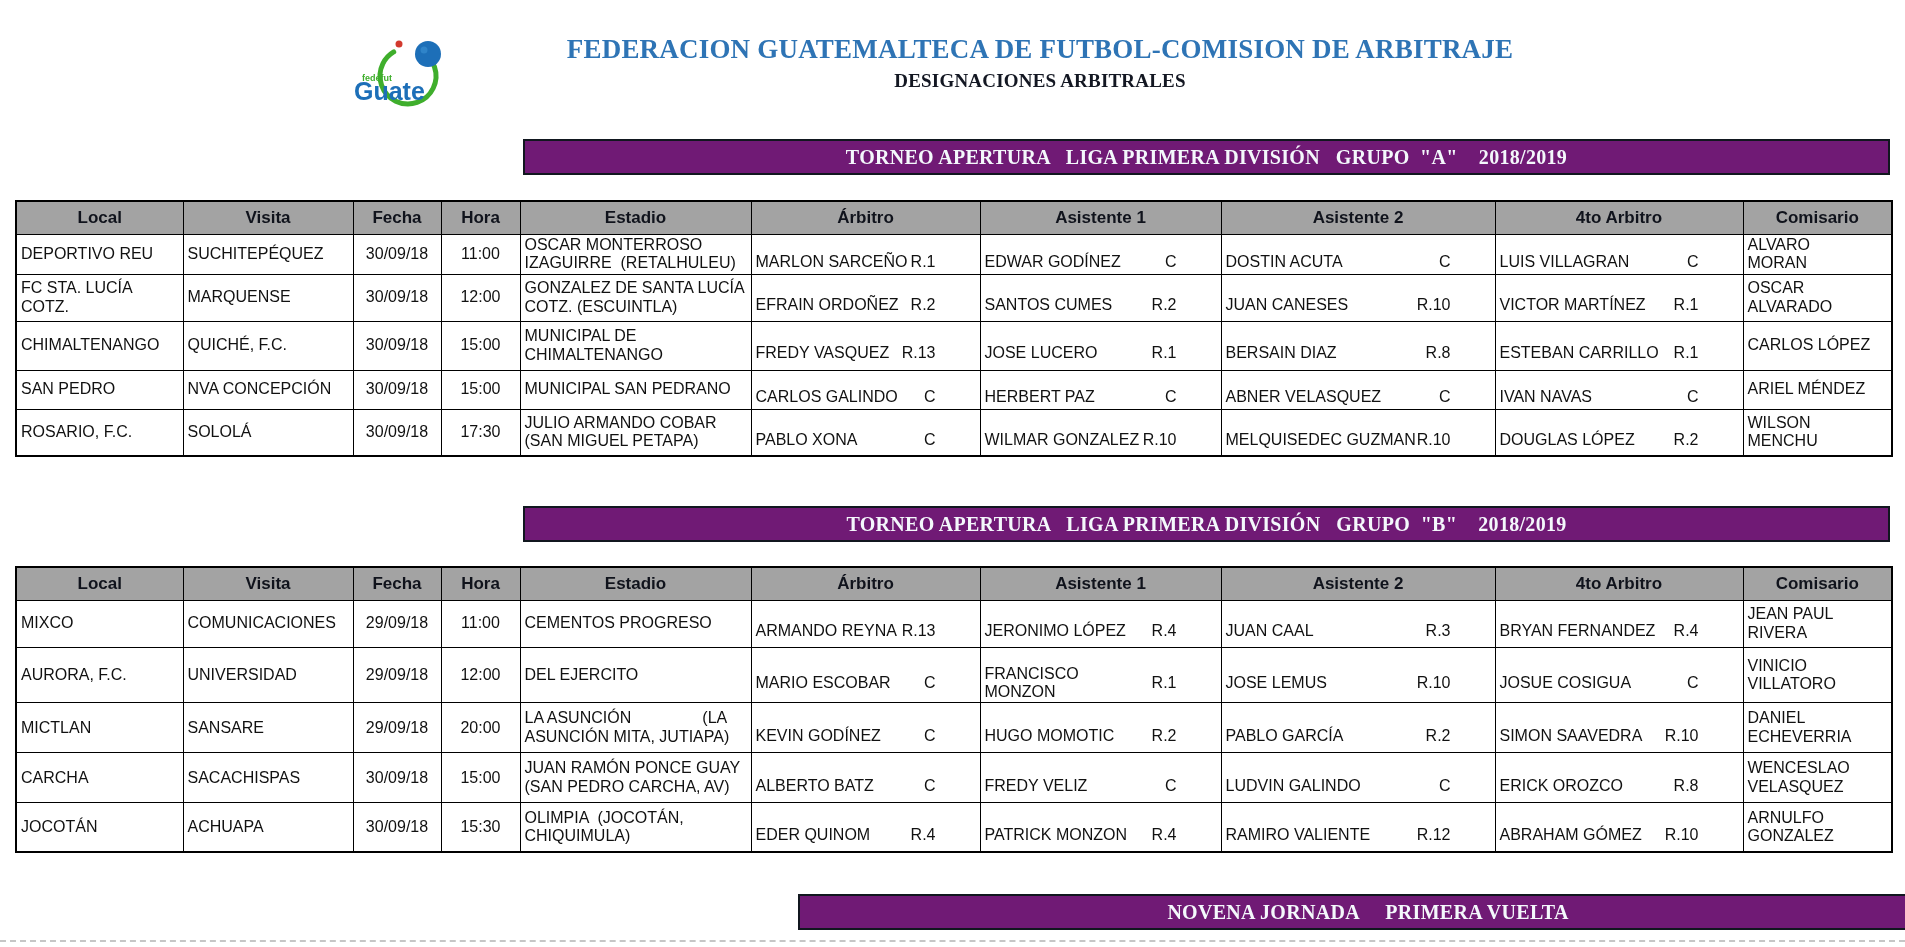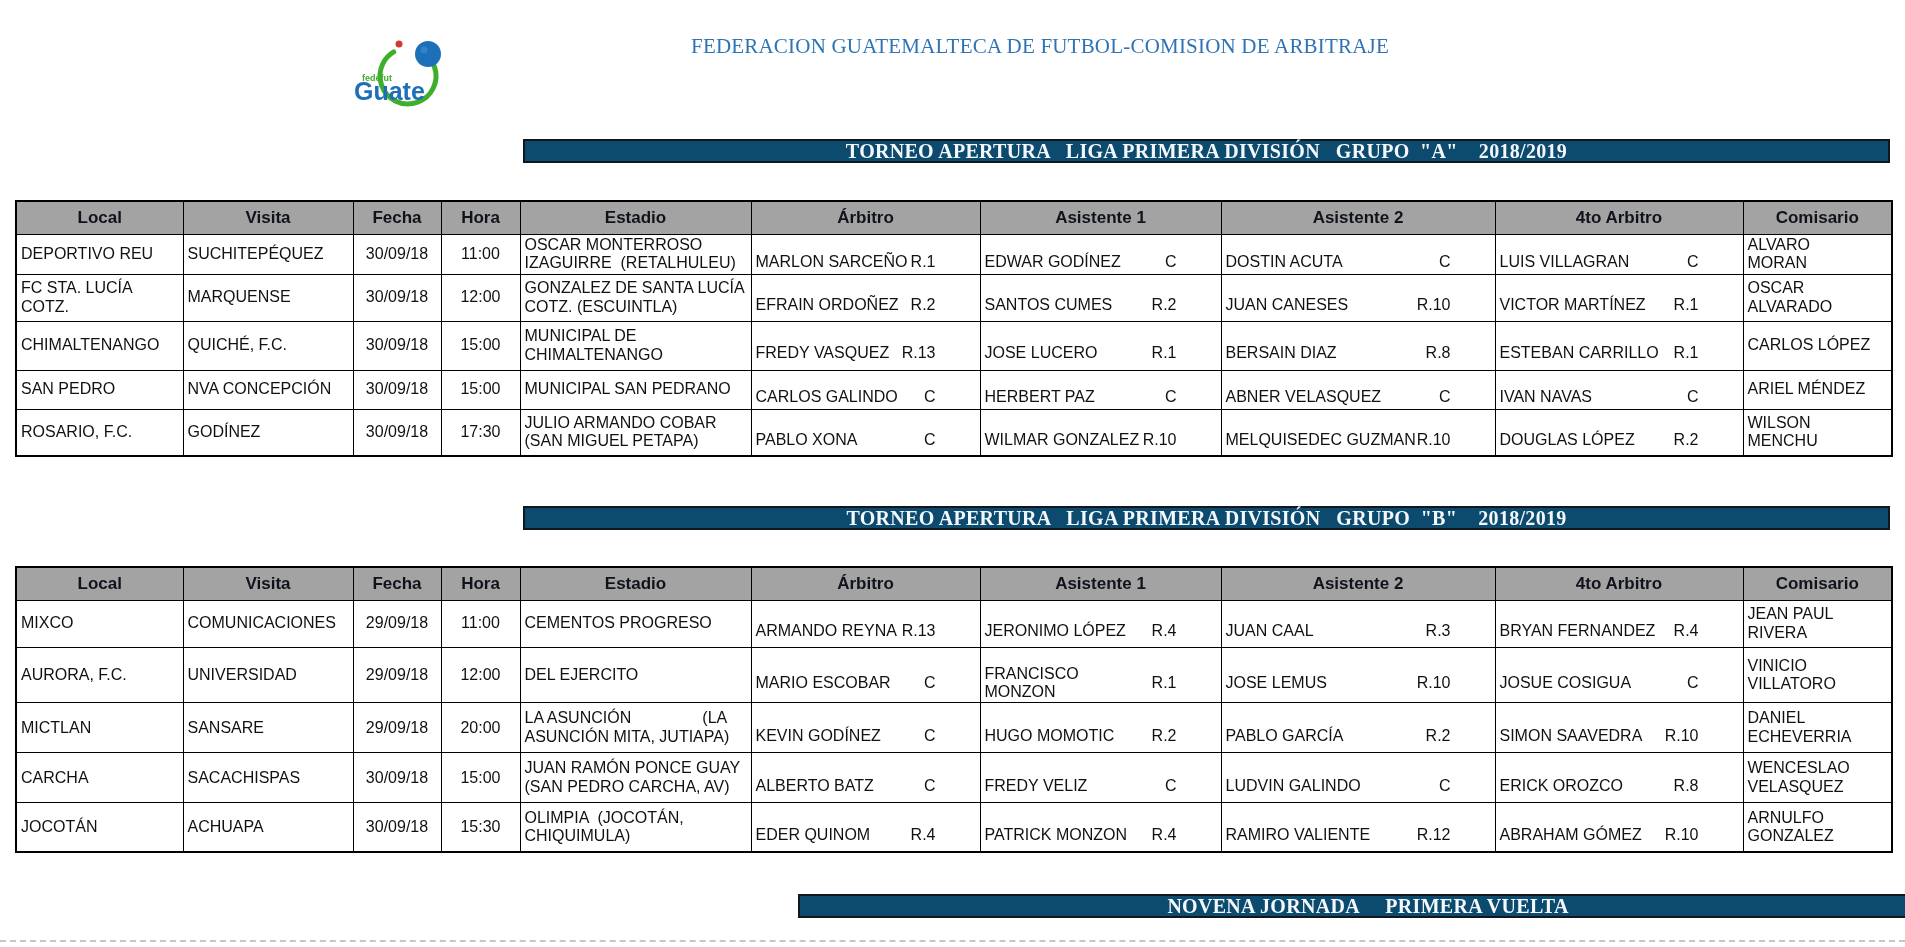--- a/index.html
+++ b/index.html
@@ -3,31 +3,31 @@
 <meta charset="utf-8">
 <style>
   html,body{margin:0;padding:0;}
   body{
     width:1905px;height:947px;position:relative;background:#ffffff;
     font-family:"Liberation Sans",sans-serif;color:#111;overflow:hidden;
   }
   
   .title-wrap{position:absolute;left:175px;top:34px;width:1730px;text-align:center;}
   .main-title{
-    font-family:"Liberation Serif",serif;font-weight:normal;font-size:21px;
+    font-family:"Liberation Serif",serif;font-weight:bold;font-size:27px;
     color:#2E74B5;letter-spacing:.2px;
   }
   .sub-title{
     font-family:"Liberation Serif",serif;font-weight:bold;font-size:19px;
     color:#131722;margin-top:5px;letter-spacing:.2px;
   }
   .logo{position:absolute;left:348px;top:34px;width:108px;height:84px;}
   
   .banner{
-    position:absolute;height:24px;background:#0c4a6e;border:2px solid #11171f;
+    position:absolute;height:36px;background:#701a75;border:2px solid #11171f;
     display:flex;align-items:center;justify-content:center;box-sizing:border-box;
     font-family:"Liberation Serif",serif;font-weight:bold;font-size:20px;
     color:#F4F8FC;white-space:pre;letter-spacing:.3px;
   }
   #banner-a{left:523px;top:139px;width:1367px;}
   #banner-b{left:523px;top:506px;width:1367px;}
   #banner-footer{left:750px;top:894px;width:1140px;margin-left:48px;}
   
   table.desig{
     position:absolute;left:15px;border-collapse:collapse;table-layout:fixed;
@@ -63,20 +63,21 @@
     <circle cx="80" cy="20" r="13" fill="#1D6FB8"></circle>
     <circle cx="76" cy="16" r="3.5" fill="#2F84C9"></circle>
     <circle cx="51" cy="10" r="3.5" fill="#D23A2E"></circle>
     <text x="14" y="47" font-size="9" font-weight="bold" fill="#3FAE2C" font-family="Liberation Sans, sans-serif">fedefut</text>
     <text x="6" y="66" font-size="25" font-weight="bold" fill="#1D6FB8" font-family="Liberation Sans, sans-serif">Guate</text>
   </svg>
 </div>
 
 <div class="title-wrap">
   <div class="main-title">FEDERACION GUATEMALTECA DE FUTBOL-COMISION DE ARBITRAJE</div>
+  <div class="sub-title">DESIGNACIONES ARBITRALES</div>
 </div>
 
 <div id="banner-a" class="banner">TORNEO APERTURA   LIGA PRIMERA DIVISIÓN   GRUPO  "A"    2018/2019</div>
 <table id="table-a" class="desig">
     <colgroup>
       <col style="width: 167px;">
       <col style="width: 170px;">
       <col style="width: 88px;">
       <col style="width: 79px;">
       <col style="width: 231px;">
@@ -230,21 +231,21 @@
         <td class="official">
           <div class="off-wrap">
             <span class="oname">IVAN NAVAS</span>
             <span class="ocode">C</span>
           </div>
         </td>
         <td class="wrap">ARIEL MÉNDEZ</td>
       </tr>
       <tr style="height: 47px;">
         <td class="wrap">ROSARIO, F.C.</td>
-        <td class="wrap">GODÍNEZ</td>
+        <td class="wrap">SOLOLÁ</td>
         <td class="center wrap">30/09/18</td>
         <td class="center wrap">17:30</td>
         <td class="estadio">JULIO ARMANDO COBAR
 (SAN MIGUEL PETAPA)</td>
         <td class="official">
           <div class="off-wrap">
             <span class="oname">PABLO XONA</span>
             <span class="ocode">C</span>
           </div>
         </td>

